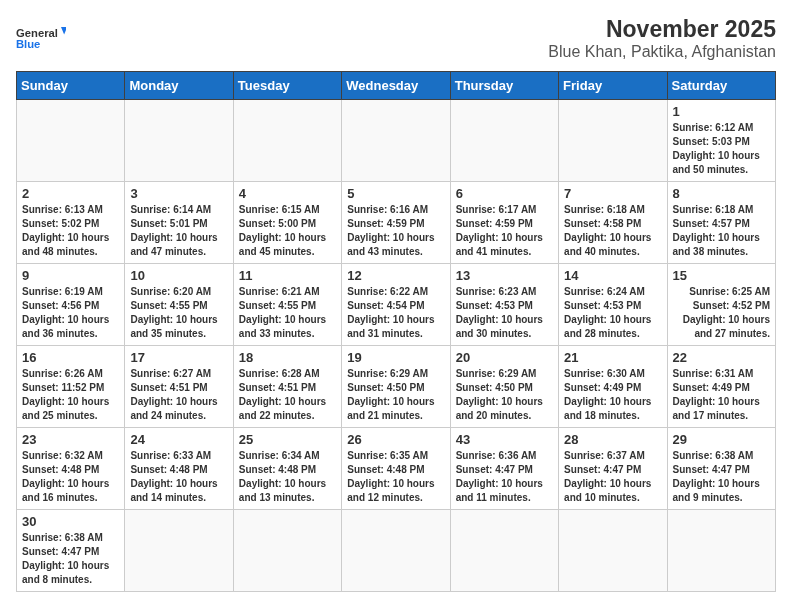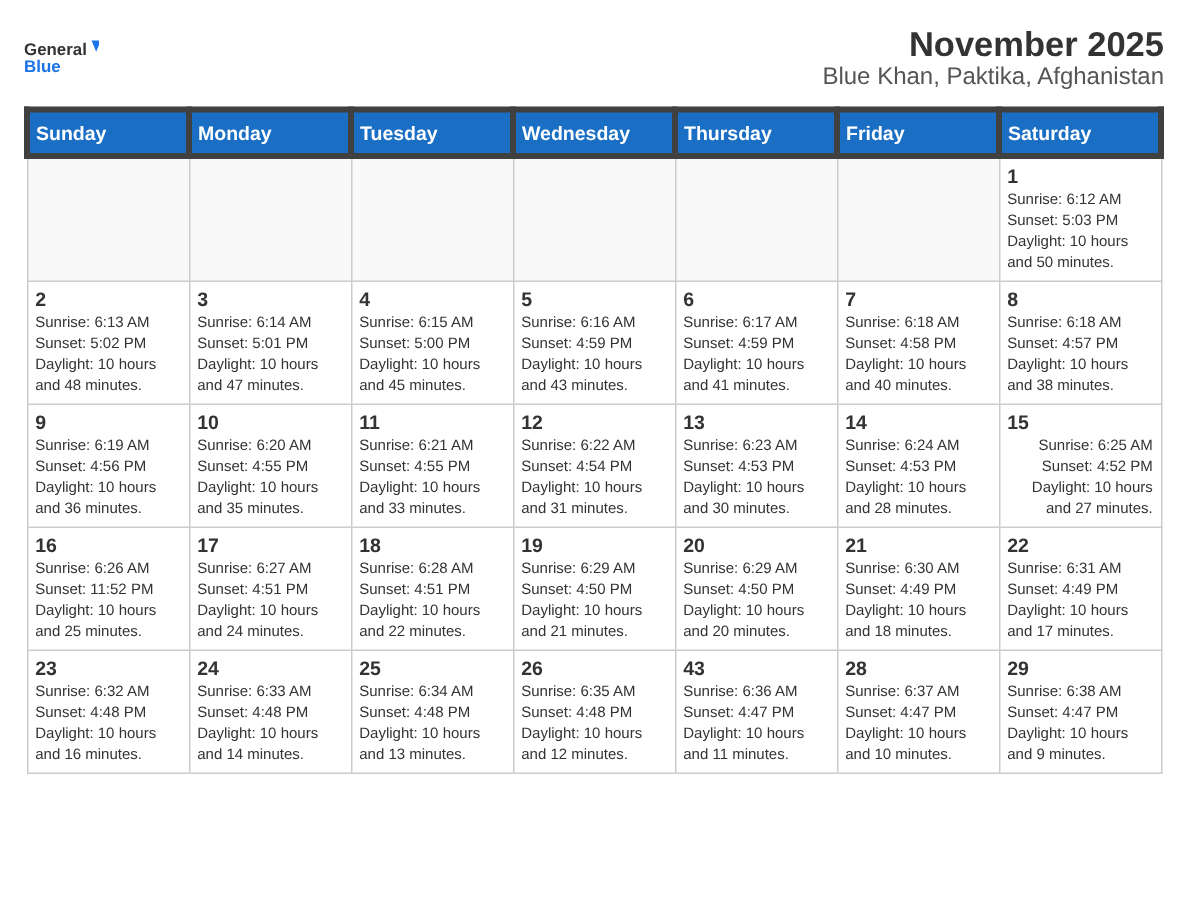--- a/index.html
+++ b/index.html
@@ -38,21 +38,21 @@
       border-collapse: collapse;
       border: 1px solid #ccc;
     }
     .calendar th {
       background-color: #1a6fc4;
       color: #fff;
       font-size: 13px;
       font-weight: bold;
       padding: 6px 4px;
       text-align: left;
-      border: 4px solid #404040;
+      border: 1px solid #404040;
     }
     .calendar td {
       vertical-align: top;
       border: 1px solid #ccc;
       padding: 4px 5px;
       width: calc(100% / 7);
       min-height: 80px;
       background: #fff;
       font-size: 10.5px;
       color: #333;
@@ -64,20 +64,21 @@
       font-size: 13px;
       font-weight: bold;
       color: #333;
       display: block;
       margin-bottom: 2px;
     }
     .cell-info {
       font-size: 10px;
       color: #333;
       line-height: 1.4;
+      font-weight: bold;
     }
     .week-row td {
       height: 82px;
     }
   </style>
 </head>
 <body>
 
 <div class="header-area">
   <div class="logo">
@@ -318,14 +319,29 @@
 and 10 minutes.</div>
         </td>
         <td>
           <span class="date-num">29</span>
           <div class="cell-info" style="white-space: pre-line;">Sunrise: 6:38 AM
 Sunset: 4:47 PM
 Daylight: 10 hours
 and 9 minutes.</div>
         </td>
       </tr>
+      <tr class="week-row">
+        <td>
+          <span class="date-num">30</span>
+          <div class="cell-info" style="white-space: pre-line;">Sunrise: 6:38 AM
+Sunset: 4:47 PM
+Daylight: 10 hours
+and 8 minutes.</div>
+        </td>
+        <td class="empty"></td>
+        <td class="empty"></td>
+        <td class="empty"></td>
+        <td class="empty"></td>
+        <td class="empty"></td>
+        <td class="empty"></td>
+      </tr>
     </tbody>
 </table>
 
 </body></html>

